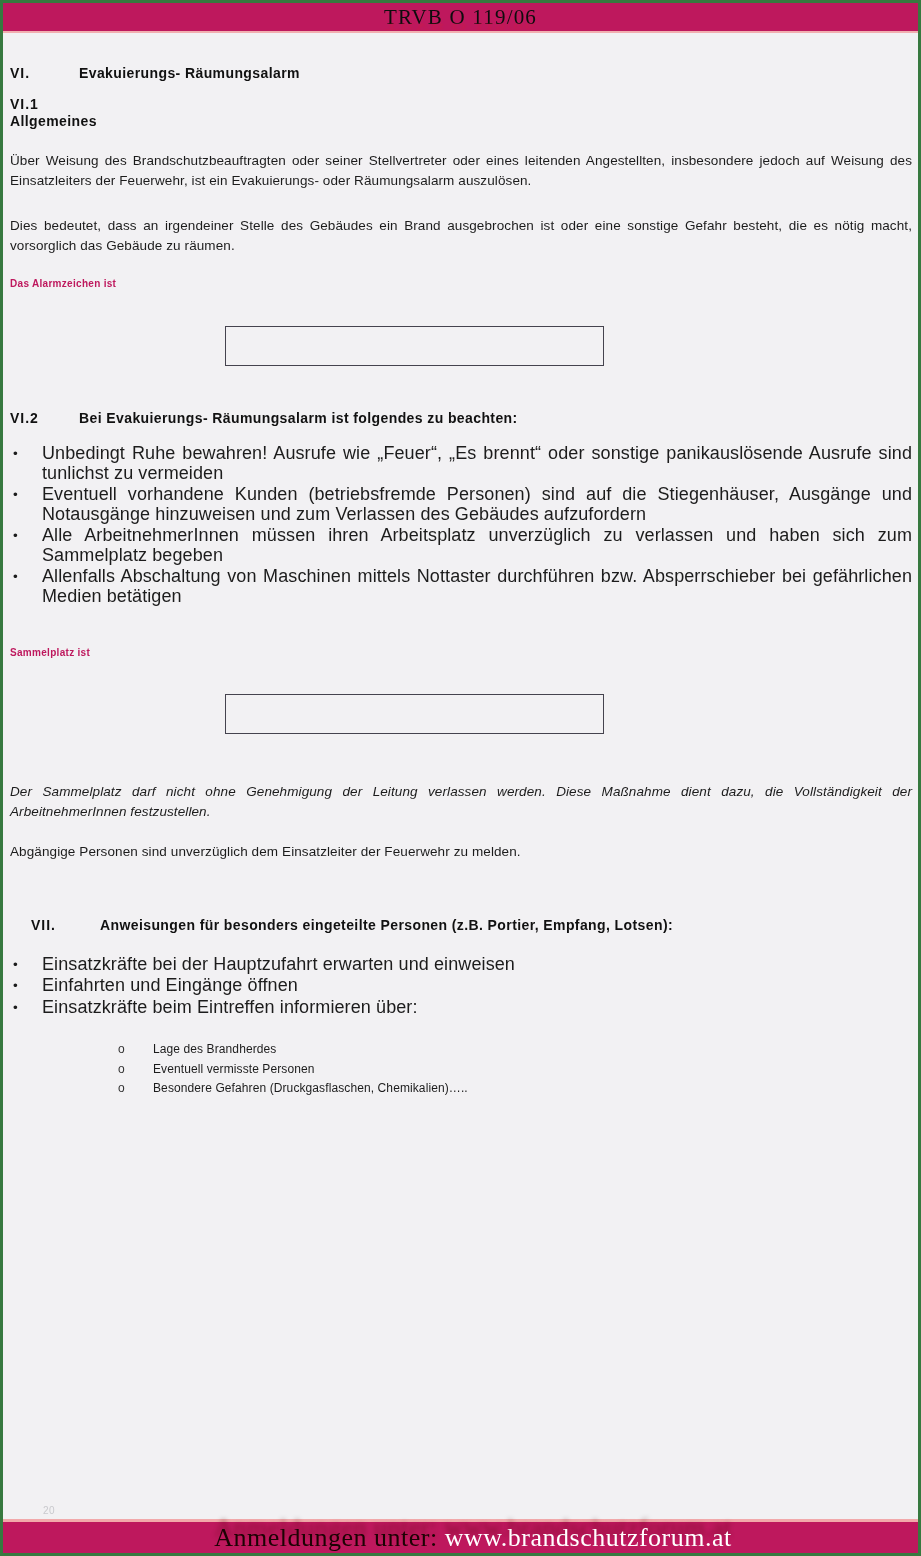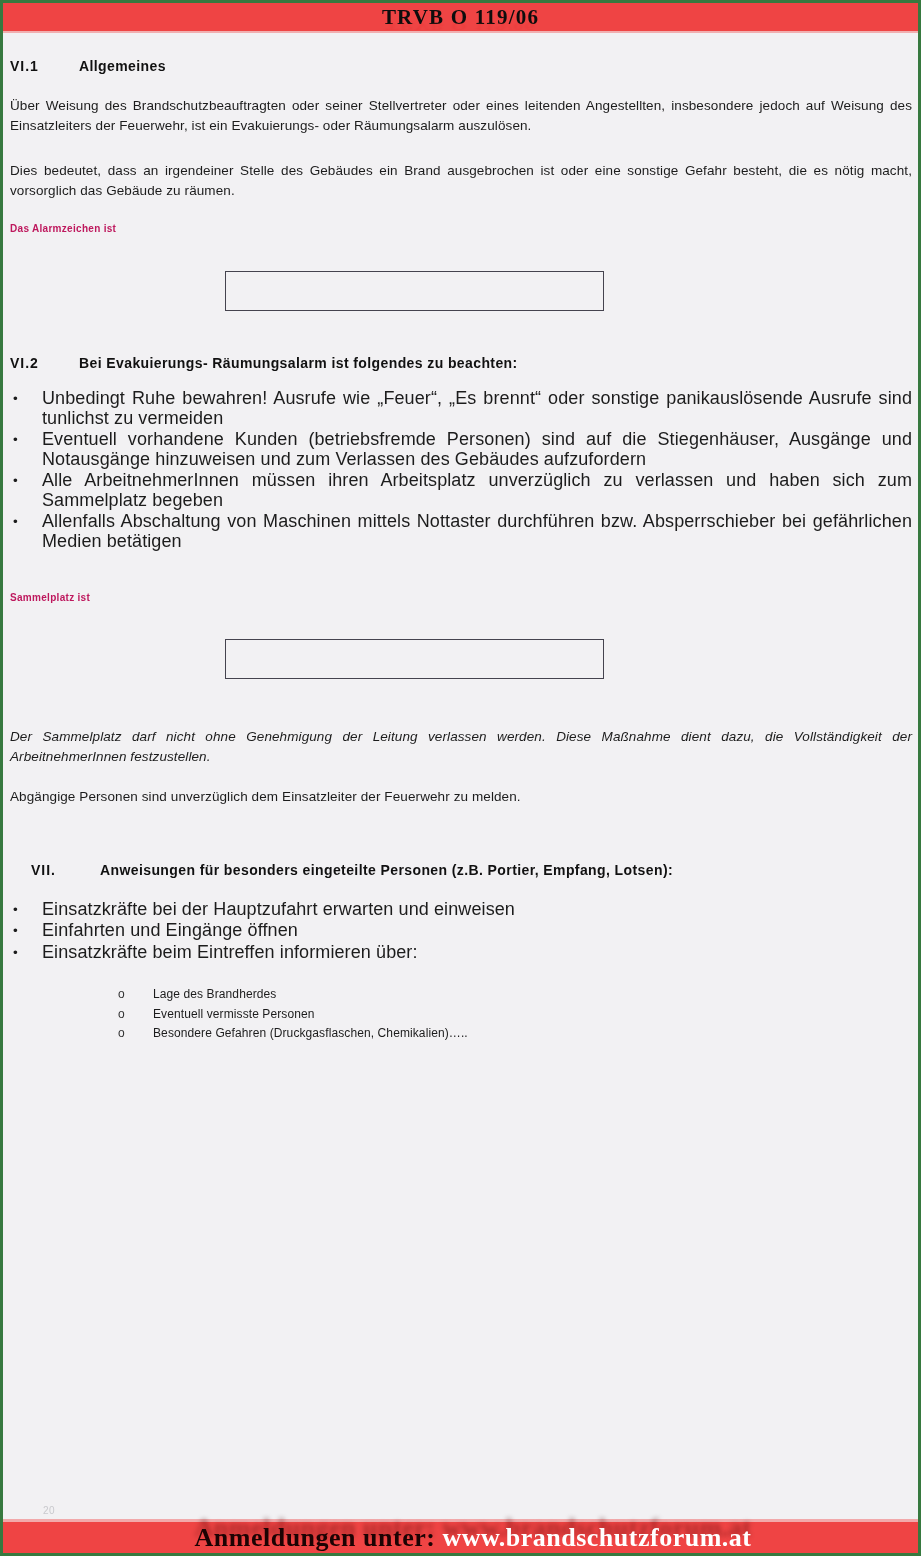--- a/index.html
+++ b/index.html
@@ -8,24 +8,24 @@
     width:921px;height:1556px;
     box-sizing:border-box;
     background:#f2f1f3;
     border:3px solid #37793f;
     overflow:hidden;
     font-family:"Liberation Sans",sans-serif;
     color:#1c1c1c;
   }
   
   .banner{
-    background:#ef4444;
+    background:#be185d;
     display:flex;align-items:center;justify-content:center;
     font-family:"Liberation Serif",serif;
-    font-weight:bold;
+    font-weight:normal;
     text-align:center;
   }
   .banner-top{
     height:28px;
     box-shadow:0 2px 0 rgba(242,4,4,.28);
   }
   .banner-top .banner-title{
     font-size:21px;letter-spacing:1.2px;color:#0d0d0d;
   }
   .header-ghost{
@@ -86,21 +86,21 @@
   .sb-row{display:flex;margin-left:108px;}
   .sb-glyph{
     width:35px;flex:none;font-size:12px;line-height:19.5px;color:#333;
   }
   .sb-text{
     flex:1;font-size:12px;line-height:19.5px;letter-spacing:.1px;
     text-align:left;
   }
   
   .mt-h-vi{margin-top:34px;}
-  .mt-h-vi1{margin-top:27px;}
+  .mt-h-vi1{margin-top:14px;flex-direction:column;}
   .mt-para1{margin-top:21px;}
   .mt-para2{margin-top:26px;}
   .mt-alarm-label{margin-top:20px;}
   .mt-box1{margin-top:34px;}
   .mt-h-vi2{margin-top:44px;}
   .mt-vi2-list{margin-top:17px;}
   .mt-sammel-label{margin-top:38px;}
   .mt-box2{margin-top:33px;}
   .mt-para3{margin-top:48px;font-style:italic;}
   .mt-para4{margin-top:21px;}
@@ -113,20 +113,24 @@
 
 <div class="page">
 
   <div class="banner banner-top">
     <span class="banner-title">TRVB O 119/06</span>
   </div>
   <div class="header-ghost">TRVB O 119/06</div>
 
   <div class="content">
 
+    <div class="h-row mt-h-vi">
+      <span class="h-num">VI.</span>
+      <span class="h-title">Evakuierungs- Räumungsalarm</span>
+    </div>
 
     <div class="h-row mt-h-vi1">
       <span class="h-num">VI.1</span>
       <span class="h-title">Allgemeines</span>
     </div>
 
     <p class="para mt-para1">Über Weisung des Brandschutzbeauftragten oder seiner Stellvertreter oder eines leitenden Angestellten, insbesondere jedoch auf Weisung des Einsatzleiters der Feuerwehr, ist ein Evakuierungs- oder Räumungsalarm auszulösen.</p>
     <p class="para mt-para2">Dies bedeutet, dass an irgendeiner Stelle des Gebäudes ein Brand ausgebrochen ist oder eine sonstige Gefahr besteht, die es nötig macht, vorsorglich das Gebäude zu räumen.</p>
 
     <p class="label-bold mt-alarm-label">Das Alarmzeichen ist</p>

